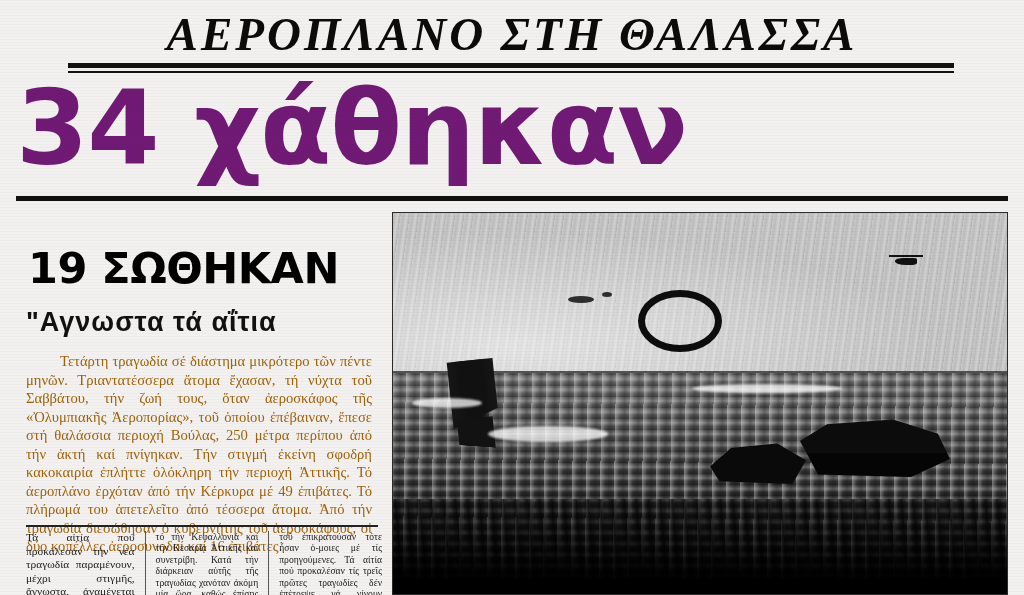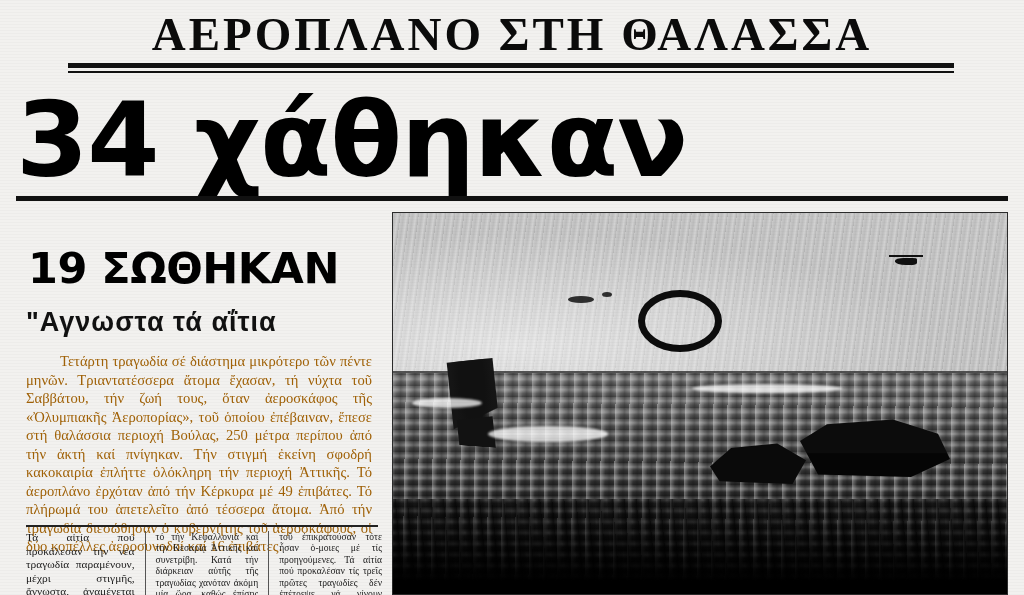--- a/index.html
+++ b/index.html
@@ -35,44 +35,45 @@
     height: 78px;
   }
   .kicker {
     position: absolute;
     left: 70px;
     top: 6px;
     width: 884px;
     text-align: center;
     font-family: "Liberation Serif", serif;
     font-weight: bold;
+    font-style: italic;
     font-size: 47px;
     letter-spacing: 3px;
     line-height: 56px;
     color: #0b0b0b;
     white-space: nowrap;
   }
   .rule {
     position: absolute;
     background: #111;
   }
   #kicker-rule-top { left: 68px; top: 63px; width: 886px; height: 5px; }
   #kicker-rule-bottom { left: 68px; top: 71px; width: 886px; height: 2px; }
 
   .headline {
     position: absolute;
     left: 16px;
-    top: 84px;
+    top: 72px;
     width: 1000px;
     font-family: "DejaVu Sans", sans-serif;
     font-weight: bold;
     font-size: 104px;
     line-height: 112px;
     letter-spacing: -1px;
-    color: #000000;
+    color: #701a75;
     white-space: nowrap;
   }
   #headline-rule { left: 16px; top: 196px; width: 992px; height: 5px; }
 
   
   .left-col {
     position: absolute;
     left: 16px;
     top: 228px;
     width: 362px;

